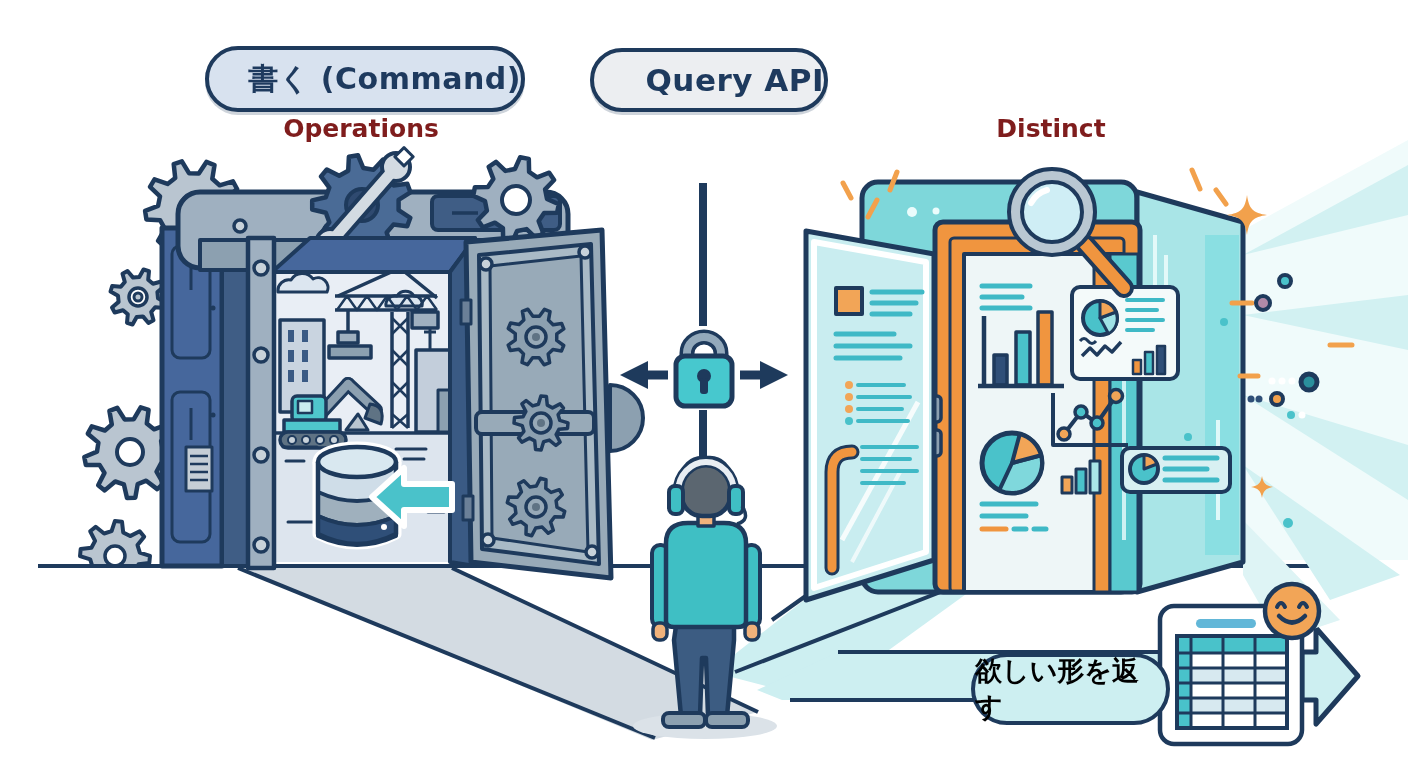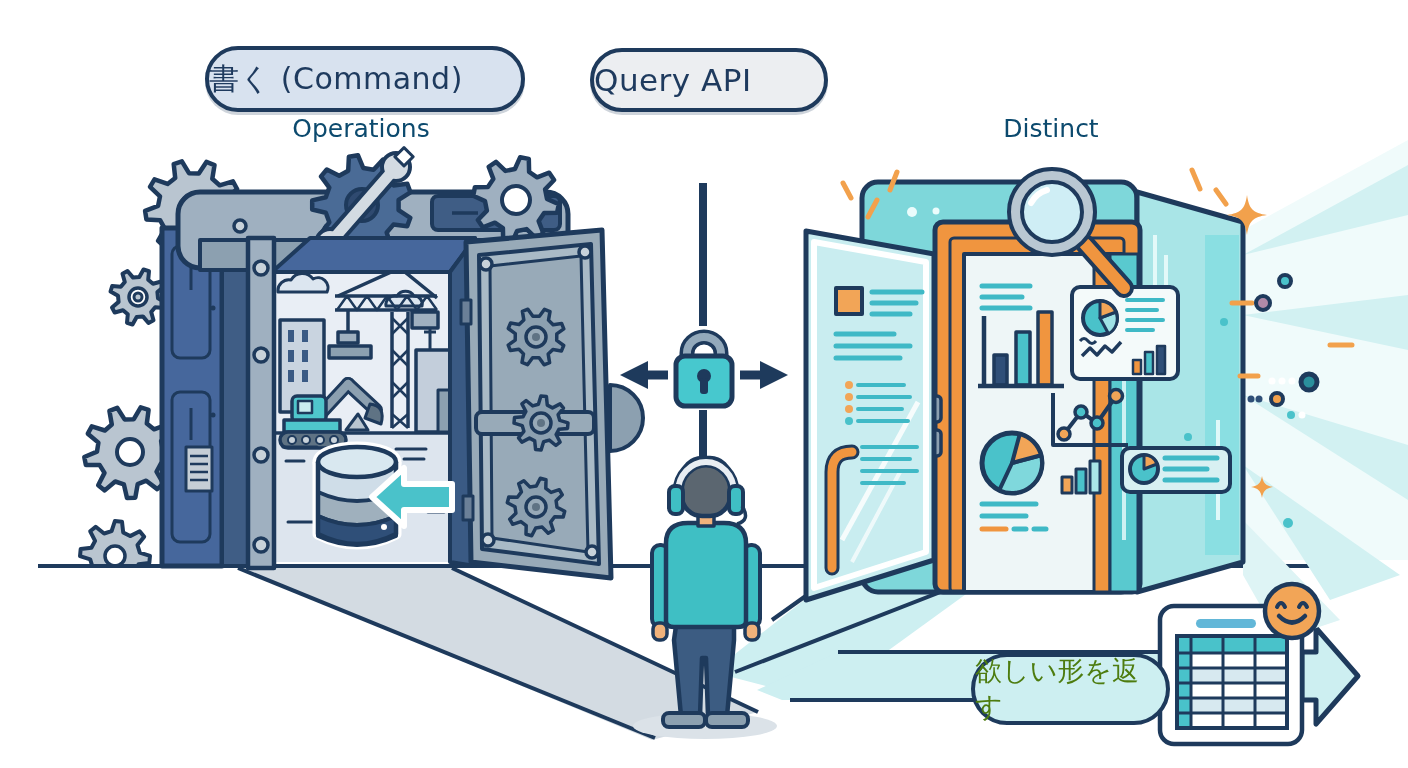--- a/index.html
+++ b/index.html
@@ -1,27 +1,27 @@
 <!DOCTYPE html>
 <html><head>
 <meta charset="utf-8">
 <style>
   html,body{margin:0;padding:0;background:#ffffff;}
   .stage{position:relative;width:1408px;height:768px;overflow:hidden;background:#ffffff;
          font-family:"DejaVu Sans","Liberation Sans",sans-serif;}
   .stage svg{position:absolute;left:0;top:0;}
-  .overlay{position:absolute;z-index:5;display:flex;align-items:center;justify-content:flex-start;
-           color:#1e3a5e;font-weight:400;}
+  .overlay{position:absolute;z-index:5;display:flex;align-items:center;justify-content:flex-end;
+           color:#1e3a5e;font-weight:700;}
   .badge{background:#d8e2ef;border:4px solid #1e3a5c;border-radius:999px;
          box-shadow:0 3px 0 rgba(30,58,92,.22);font-size:30px;letter-spacing:.5px;}
   .badge.white{background:#eceef1;font-size:31px;}
   .badge.cyan{background:#c9f0f3;}
-  .subtitle{font-size:25px;color:#0c4a6e;text-align:center;display:block;line-height:1.18;}
+  .subtitle{font-size:25px;color:#7f1d1d;text-align:center;display:block;line-height:1.18;}
   .pill{background:#cdeff1;border:4px solid #1e3a5c;border-radius:999px;font-size:27px;
-        color:#4d7c0f;}
+        color:#000000;}
 </style>
 </head>
 <body>
 
 <div class="stage">
 
 <svg width="1408" height="768" viewBox="0 0 1408 768">
   <defs>
     <clipPath id="cpOpen">
           <rect x="272" y="272" width="176" height="290"></rect>

